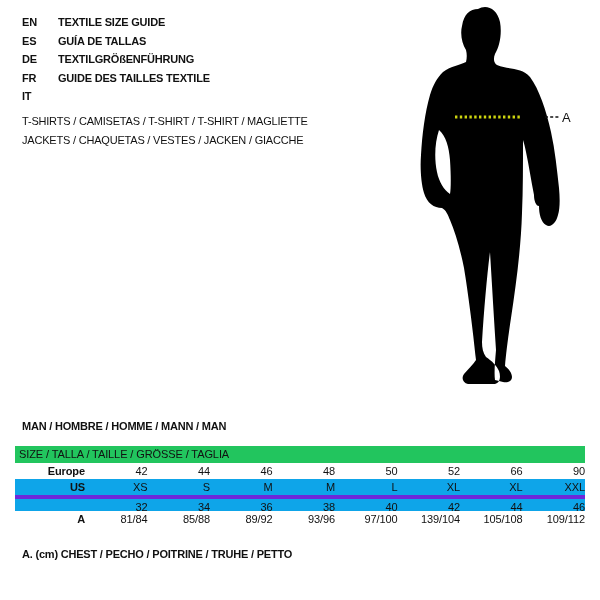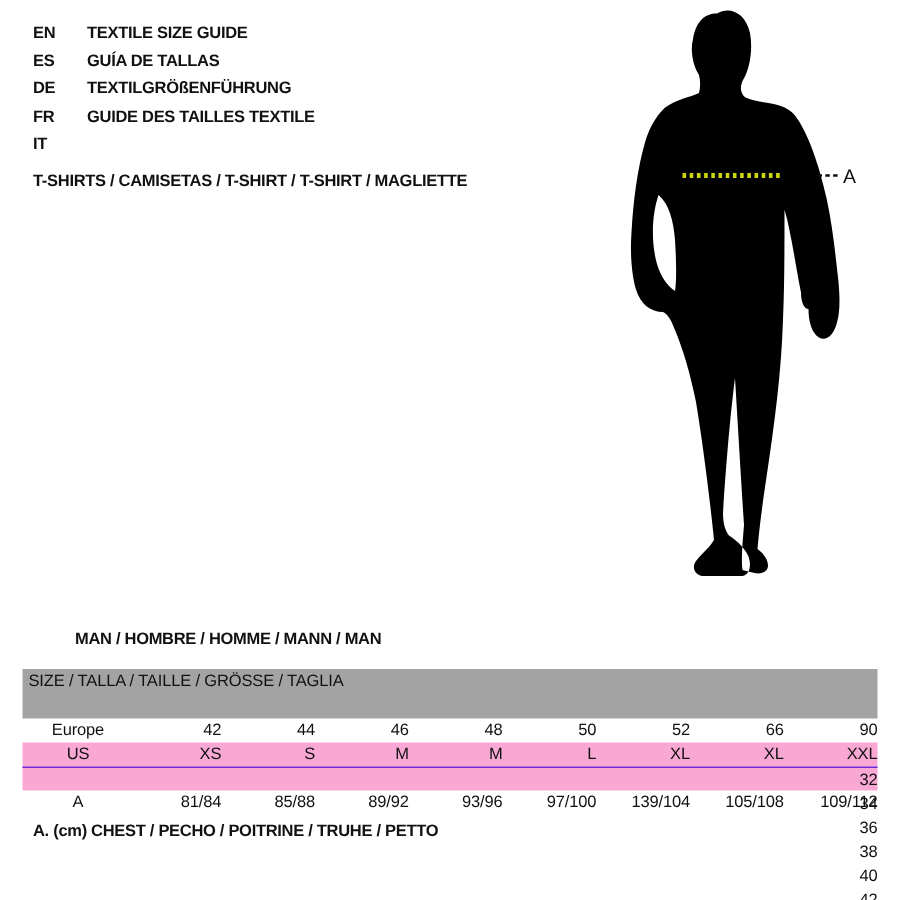--- a/index.html
+++ b/index.html
@@ -23,53 +23,52 @@
     letter-spacing: -0.2px;
   }
   .lang-row { display: flex; height: 18.5px; line-height: 18.5px; }
   .lang-code { width: 36px; }
 
   
   .categories {
     left: 22px;
     top: 112px;
     font-size: 11px;
-    font-weight: bold;
+    font-weight: normal;
     letter-spacing: -0.2px;
     line-height: 19px;
     white-space: nowrap;
   }
 
   
   .figure-wrap { left: 410px; top: 0px; width: 190px; height: 400px; }
 
   
   .section-title {
     left: 22px;
     top: 420px;
     font-size: 11px;
     font-weight: bold;
     letter-spacing: -0.2px;
     white-space: nowrap;
-    margin-left: 28px;
   }
 
   
   .size-table { left: 15px; top: 446px; width: 570px; font-size: 11px; letter-spacing: -0.1px; }
   .t-header {
-    background: #a3a3a3;
-    height: 33px;
+    background: #22c55e;
+    height: 17px;
     line-height: 17px;
     padding-left: 4px;
     box-sizing: border-box;
   }
   .t-row { display: flex; height: 16px; line-height: 16px; }
-  .t-row.shaded { background: #f9a8d4; }
-  .t-row.sep { border-top: 1px solid #6d28d9; box-sizing: border-box; flex-direction: column; }
-  .t-label { width: 70px; padding-left: 4px; box-sizing: border-box; text-align: center; }
+  .t-row.shaded { background: #0ea5e9; }
+  .t-row.sep { border-top: 4px solid #6d28d9; box-sizing: border-box; }
+  .t-label { width: 70px; padding-left: 4px; box-sizing: border-box; text-align: right; font-weight: bold; }
   .t-cell { flex: 1; text-align: right; }
 
   
   .footnote {
     left: 22px;
     top: 548px;
     font-size: 11px;
     font-weight: bold;
     letter-spacing: -0.2px;
     white-space: nowrap;
@@ -95,20 +94,21 @@
     <span class="lang-code">FR</span>
     <span class="lang-label">GUIDE DES TAILLES TEXTILE</span>
   </div>
   <div class="lang-row">
     <span class="lang-code">IT</span>
   </div>
 </div>
 
 <div class="abs categories">
   <div>T-SHIRTS / CAMISETAS / T-SHIRT / T-SHIRT / MAGLIETTE</div>
+  <div>JACKETS / CHAQUETAS / VESTES / JACKEN / GIACCHE</div>
 </div>
 
 <div class="abs figure-wrap">
   <svg width="190" height="400" viewBox="0 0 190 400">
     <path fill="#000000" fill-rule="evenodd" d="
       M 68 9
       C 76 4 87 8 90 22
       C 92 33 90 46 85 54
       C 83 59 84 63 87 65
       C 99 70 112 67 120 77

